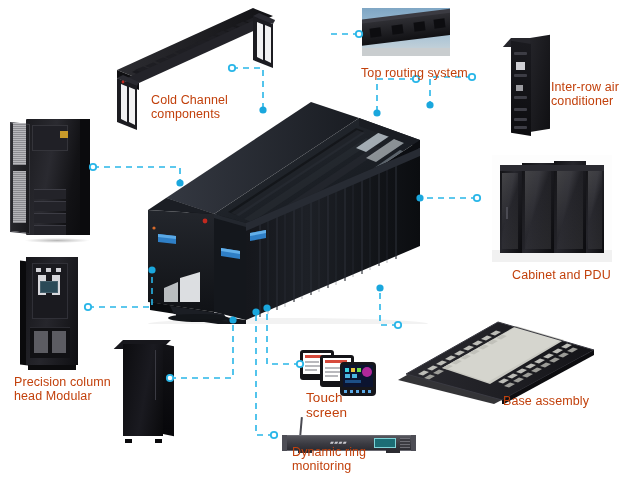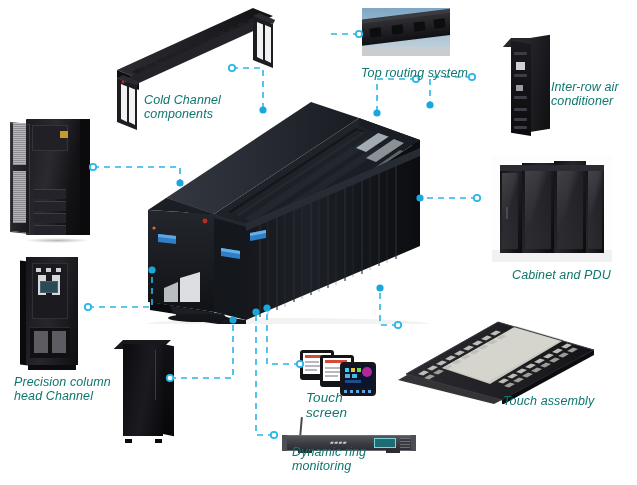--- a/index.html
+++ b/index.html
@@ -9,27 +9,26 @@
     background:#ffffff;
     font-family:"Liberation Sans", sans-serif;
     overflow:hidden;
     position:relative;
   }
   #stage{position:absolute;left:0;top:0;width:637px;height:485px;overflow:hidden;}
 
   
   .lbl{
     position:absolute;
-    color:#0f766e;
+    color:#c2410c;
     font-size:12.5px;
     line-height:14px;
     letter-spacing:.1px;
     white-space:pre-line;
     font-family:"Liberation Sans", sans-serif;
-    font-style:italic;
   }
   .lbl.big{font-size:13.5px;line-height:15px;}
 
   
   #wires{position:absolute;left:0;top:0;width:637px;height:485px;pointer-events:none;}
 
   
   .dev{position:absolute;}
   .blk{position:absolute;background:#141416;}
 
@@ -527,36 +526,36 @@
       <circle cx="420" cy="198" r="3.6"></circle>
       <circle cx="152" cy="270" r="3.6"></circle>
       <circle cx="233" cy="320" r="3.6"></circle>
       <circle cx="267" cy="308" r="3.6"></circle>
       <circle cx="256" cy="312" r="3.6"></circle>
       <circle cx="380" cy="288" r="3.6"></circle>
       <circle cx="330" cy="34" r="0"></circle>
     </g>
   </svg>
 
-  <div class="lbl" style="left:144px;top:93px;width:120px;">Cold Channel
+  <div class="lbl" style="left:151px;top:93px;width:120px;">Cold Channel
 components</div>
 
   <div class="lbl" style="left:361px;top:66px;width:150px;">Top routing system</div>
 
   <div class="lbl" style="left:551px;top:80px;width:90px;">Inter-row air
 conditioner</div>
 
 
   <div class="lbl" style="left:512px;top:268px;width:130px;">Cabinet and PDU</div>
 
   <div class="lbl" style="left:14px;top:375px;width:130px;">Precision column
-head Channel</div>
+head Modular</div>
 
 
   <div class="lbl big" style="left:306px;top:390px;width:80px;">Touch
 screen</div>
 
   <div class="lbl" style="left:292px;top:445px;width:120px;">Dynamic ring
 monitoring</div>
 
-  <div class="lbl" style="left:503px;top:394px;width:110px;">Touch assembly</div>
+  <div class="lbl" style="left:503px;top:394px;width:110px;">Base assembly</div>
 
 </div>
 
 </body></html>

